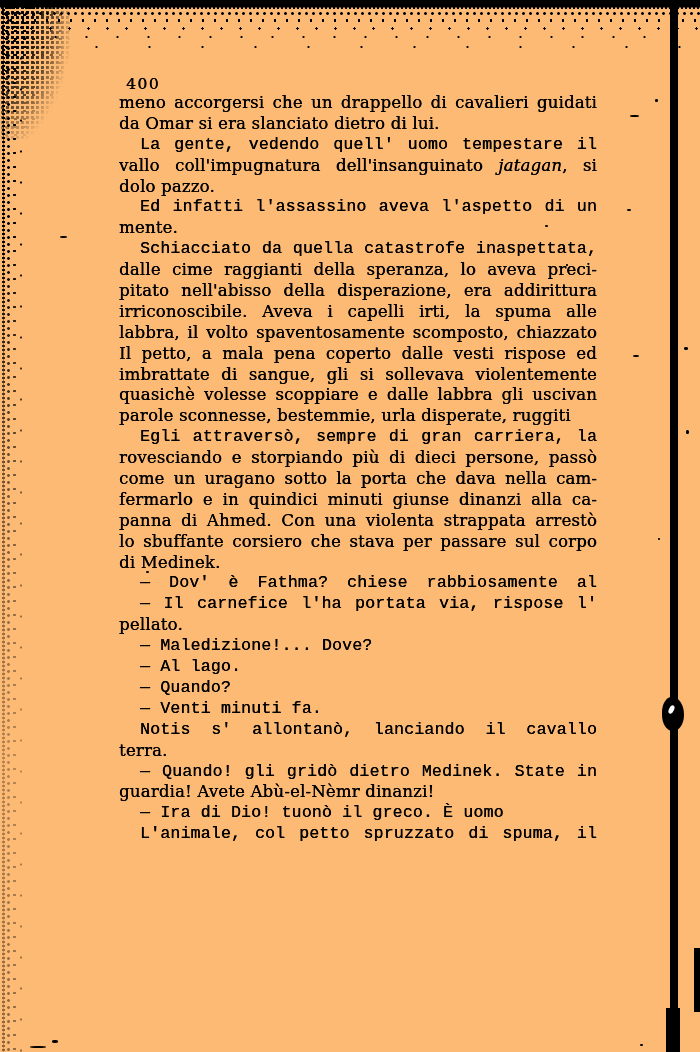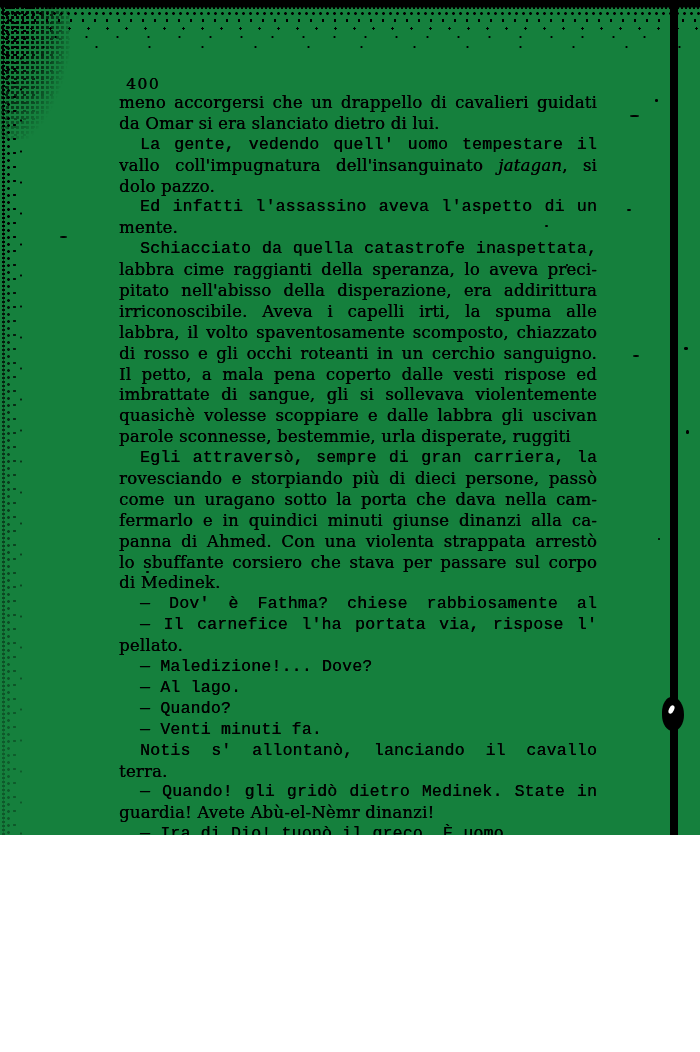--- a/index.html
+++ b/index.html
@@ -1,17 +1,17 @@
 <!DOCTYPE html>
 <html><head>
 <meta charset="utf-8">
 <style>
   html,body{margin:0;padding:0;background:#ffffff;}
   .page{
-    position:relative;width:700px;height:835px;background:#15803d;overflow:hidden;
+    position:relative;width:700px;height:1052px;background:#fdba74;overflow:hidden;
     font-family:"DejaVu Serif","Liberation Serif",serif;color:#000;
   }
   
   .page-num{
     position:absolute;left:126px;top:75px;
     font-size:15.5px;letter-spacing:1.5px;
     text-shadow:.4px 0 0 #000;
   }
   .text-block{
     position:absolute;left:119px;top:93px;width:478px;
@@ -94,25 +94,24 @@
   <div class="page-num">400</div>
   <div class="text-block">
       <div class="line just"><span>meno accorgersi che un drappello di cavalieri guidati</span></div>
       <div class="line"><span>da Omar si era slanciato dietro di lui.</span></div>
       <div class="line indent just"><span>La gente, vedendo quell' uomo tempestare il ca-</span></div>
       <div class="line just"><span>vallo coll'impugnatura dell'insanguinato </span><i>jatagan</i><span>, si</span></div>
       <div class="line"><span>dolo pazzo.</span></div>
       <div class="line indent just"><span>Ed infatti l'assassino aveva l'aspetto di un de-</span></div>
       <div class="line"><span>mente.</span></div>
       <div class="line indent just"><span>Schiacciato da quella catastrofe inaspettata, che</span></div>
-      <div class="line just"><span>labbra cime raggianti della speranza, lo aveva preci-</span></div>
+      <div class="line just"><span>dalle cime raggianti della speranza, lo aveva preci-</span></div>
       <div class="line just"><span>pitato nell'abisso della disperazione, era addirittura</span></div>
       <div class="line just"><span>irriconoscibile. Aveva i capelli irti, la spuma alle</span></div>
       <div class="line just"><span>labbra, il volto spaventosamente scomposto, chiazzato</span></div>
-      <div class="line just"><span>di rosso e gli occhi roteanti in un cerchio sanguigno.</span></div>
       <div class="line just"><span>Il petto, a mala pena coperto dalle vesti rispose ed</span></div>
       <div class="line just"><span>imbrattate di sangue, gli si sollevava violentemente</span></div>
       <div class="line just"><span>quasichè volesse scoppiare e dalle labbra gli uscivan</span></div>
       <div class="line"><span>parole sconnesse, bestemmie, urla disperate, ruggiti</span></div>
       <div class="line indent just"><span>Egli attraversò, sempre di gran carriera, la città,</span></div>
       <div class="line just"><span>rovesciando e storpiando più di dieci persone, passò</span></div>
       <div class="line just"><span>come un uragano sotto la porta che dava nella cam-</span></div>
       <div class="line just"><span>fermarlo e in quindici minuti giunse dinanzi alla ca-</span></div>
       <div class="line just"><span>panna di Ahmed. Con una violenta strappata arrestò</span></div>
       <div class="line just"><span>lo sbuffante corsiero che stava per passare sul corpo</span></div>

